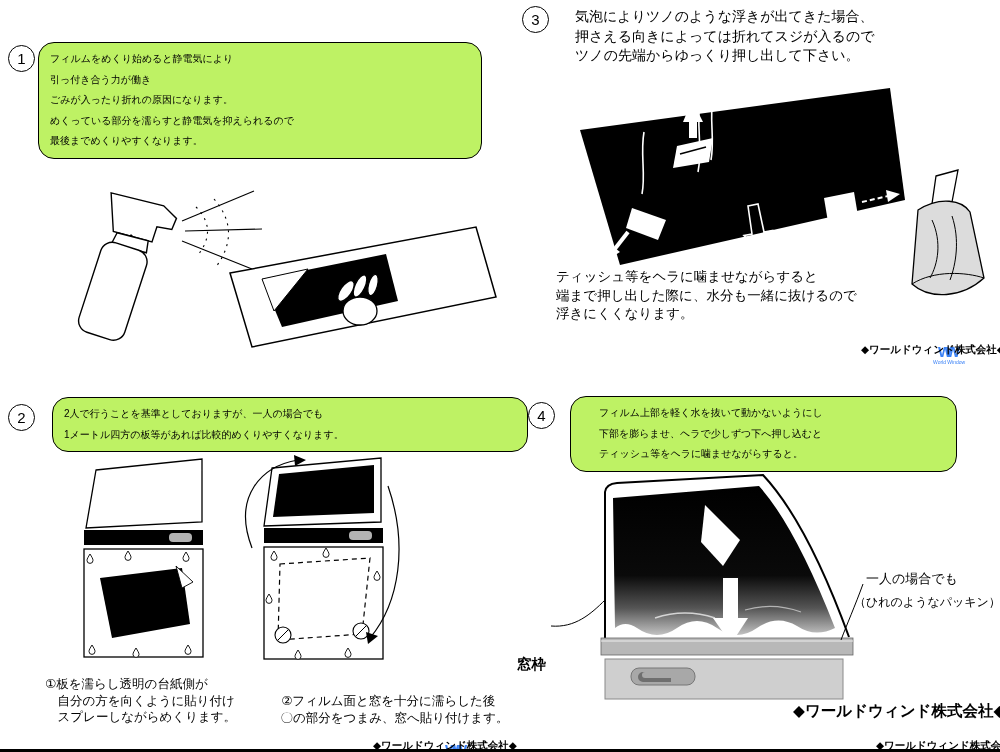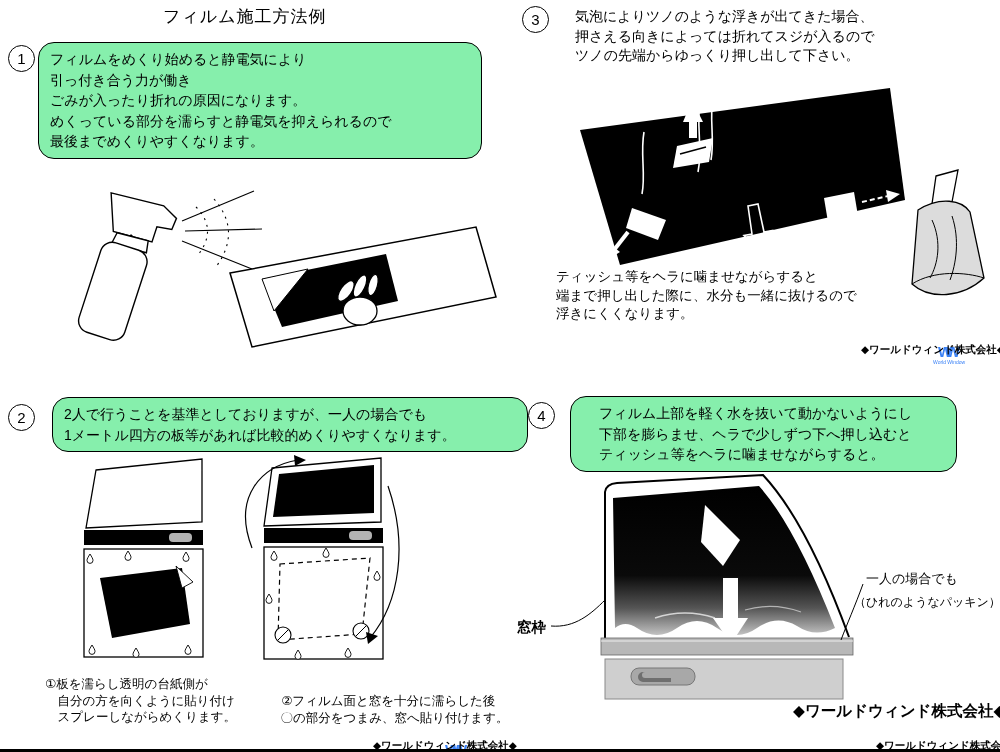--- a/index.html
+++ b/index.html
@@ -2,41 +2,40 @@
 <html><head>
 <meta charset="utf-8">
 <style>
   html,body{margin:0;padding:0;background:#fff;}
   .page{position:relative;width:1000px;height:752px;background:#fff;overflow:hidden;
         font-family:"Liberation Sans","DejaVu Sans",sans-serif;color:#000;}
   .title{position:absolute;font-size:17px;letter-spacing:1px;z-index:2;white-space:nowrap;}
   .cnum{position:absolute;width:25px;height:25px;border:1.6px solid #000;border-radius:50%;
         display:flex;align-items:center;justify-content:center;font-size:15px;z-index:2;background:#fff;}
   .tbox{position:absolute;border:1.6px solid #000;border-radius:16px;padding:6px 11px;
-        font-size:14px;line-height:20.5px;white-space:nowrap;background:#86efac;z-index:2;}
+        font-size:10px;line-height:20.5px;white-space:nowrap;background:#bef264;z-index:2;}
   .plain{position:absolute;font-size:14px;line-height:19.5px;white-space:nowrap;z-index:2;}
   .note{position:absolute;font-size:13.5px;line-height:18.5px;white-space:nowrap;z-index:2;}
   .cap{position:absolute;font-size:12.5px;line-height:16.5px;white-space:nowrap;z-index:2;}
   .company{position:absolute;font-size:10.5px;font-weight:bold;white-space:nowrap;z-index:3;}
   .company-lg{position:absolute;font-size:15.5px;font-weight:bold;white-space:nowrap;z-index:3;}
-  .label-frame{position:absolute;font-size:14.5px;font-weight:bold;white-space:nowrap;z-index:3;}
+  .label-frame{position:absolute;font-size:14.5px;font-weight:bold;white-space:nowrap;z-index:3;margin-top:37px;}
   .label-mold{position:absolute;font-size:13px;white-space:nowrap;z-index:3;}
   .label-mold-sub{position:absolute;font-size:12px;white-space:nowrap;z-index:3;}
   .logo{position:absolute;text-align:center;color:#3b82f6;z-index:3;line-height:1;margin-top:30px;}
   .logo .ww{display:block;font-size:15px;font-weight:bold;letter-spacing:-6px;padding-right:6px;}
   .logo .sub{display:block;font-size:5px;letter-spacing:0;margin-top:1px;}
   svg.illus{position:absolute;z-index:1;}
   .bottom-rule{position:absolute;left:0;right:0;bottom:0;height:3px;background:#000;z-index:4;}
 </style>
 </head>
 <body>
 
 <div class="page">
 
-  <div class="title" style="left:163px;top:5px;">フィルム施工方法例</div>
 
   <div class="cnum" style="left:8px;top:45px;">
     <span>1</span>
   </div>
   <div class="tbox" style="left:38px;top:42px;width:420px;">
     <div>フィルムをめくり始めると静電気により</div>
     <div>引っ付き合う力が働き</div>
     <div>ごみが入ったり折れの原因になります。</div>
     <div>めくっている部分を濡らすと静電気を抑えられるので</div>
     <div>最後までめくりやすくなります。</div>

